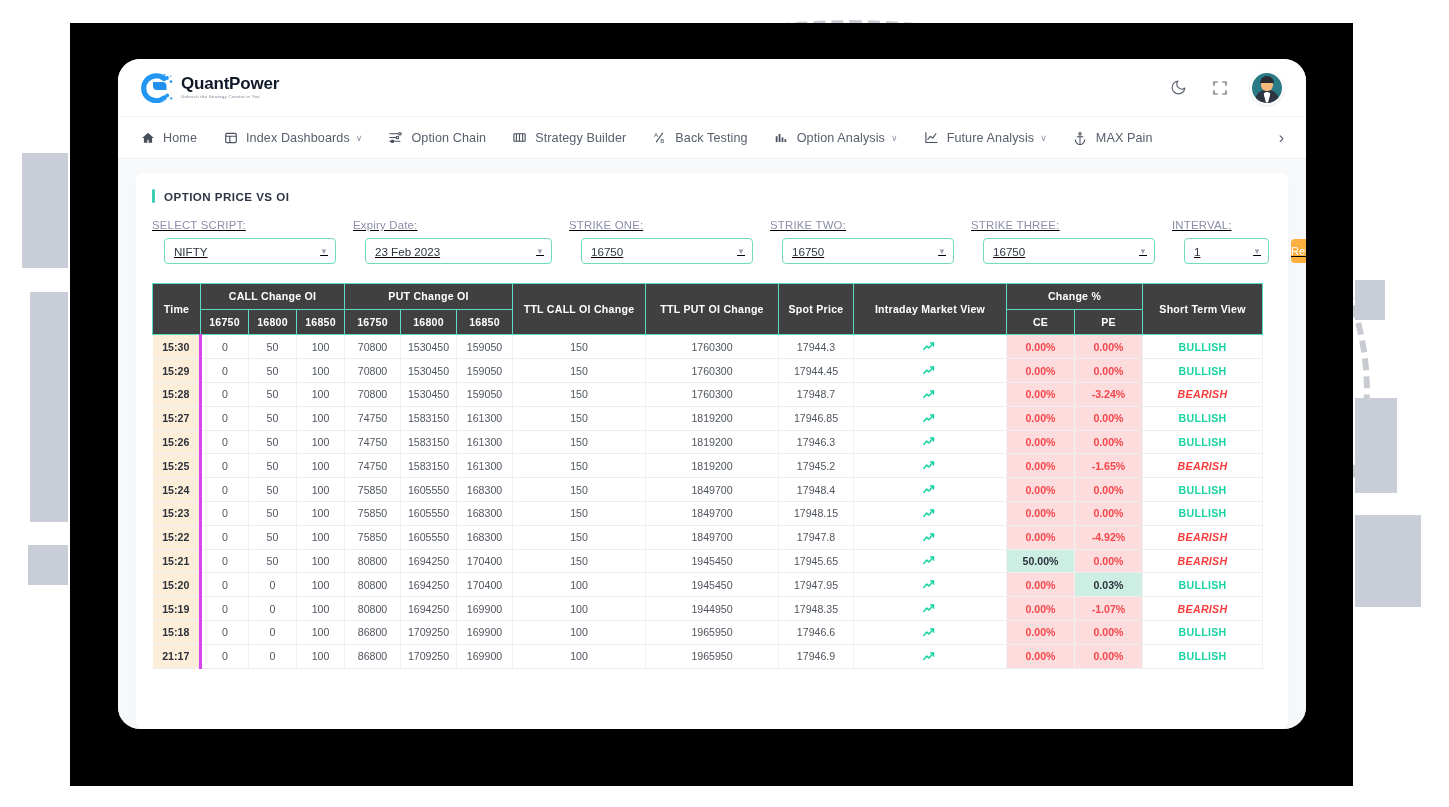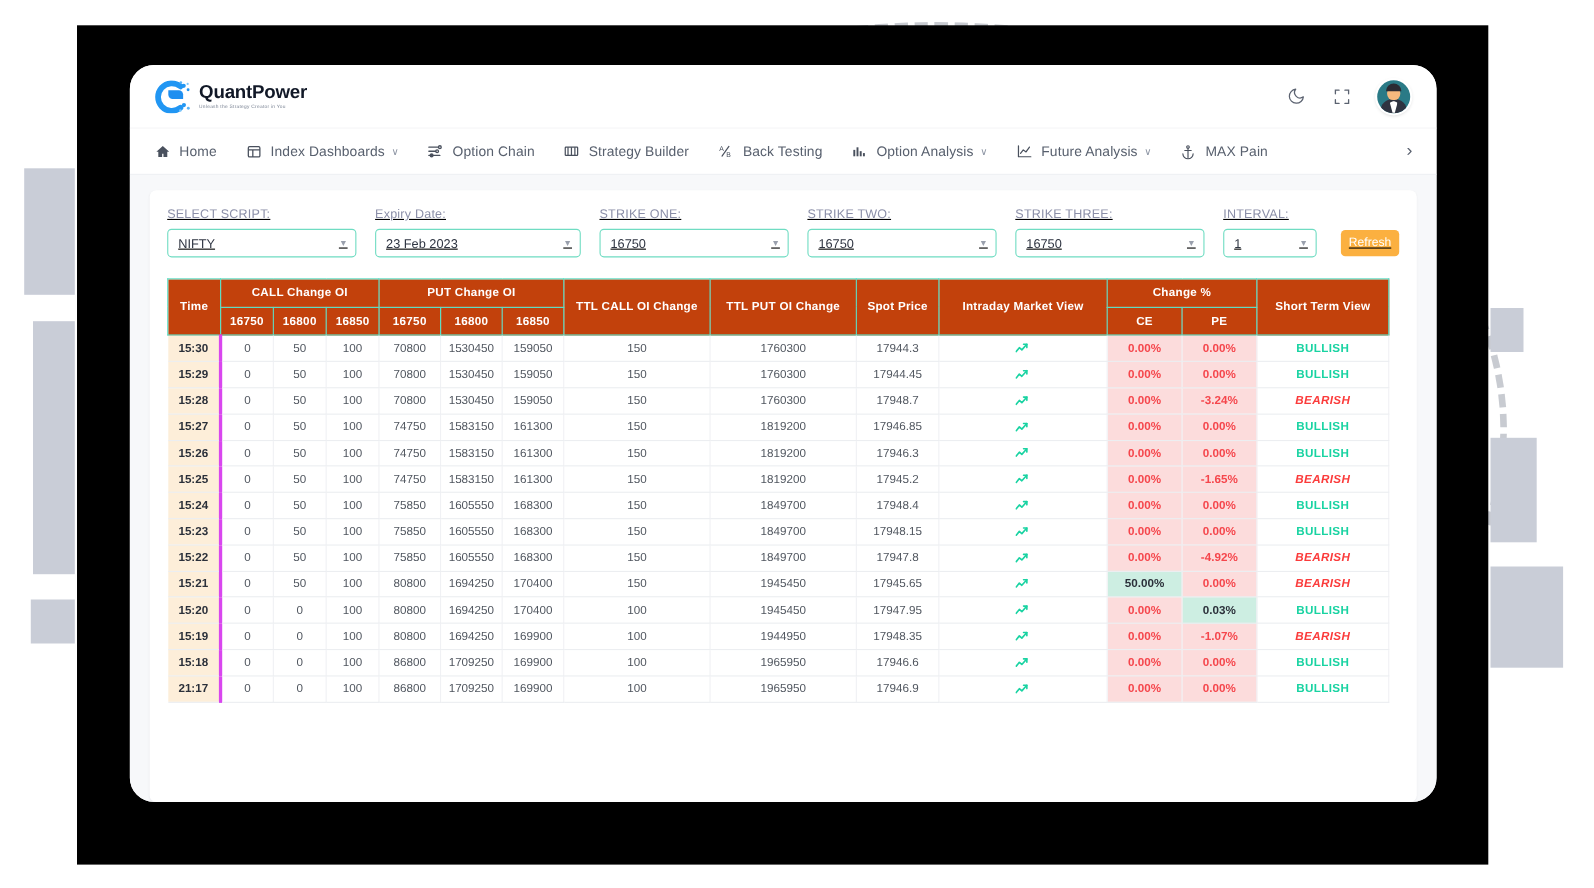--- a/index.html
+++ b/index.html
@@ -119,37 +119,37 @@
   }
   .title-bar { width: 3px; height: 14px; background: #3ccfb0; border-radius: 2px; }
 
   
   .filters { display: flex; align-items: flex-end; gap: 17px; margin-bottom: 19px; text-decoration: underline; }
   .field { display: flex; flex-direction: column; }
   .field label { font-size: 11.4px; color: #8b8fa8; margin-bottom: 7px; letter-spacing: .2px; }
   .select {
     height: 26px; border: 1px solid #6fdcc2; border-radius: 4px;
     background: #fff; display: flex; align-items: center; justify-content: space-between;
-    padding: 0 7px 0 9px; font-size: 11.6px; color: #2f3542; cursor: pointer;
+    padding: 0 7px 0 9px; font-size: 11.6px; color: #2f3542; cursor: pointer; margin-left: 12px;
   }
   .select .arrow { color: #9aa0ad; font-size: 8px; margin-left: 8px; }
   .w-script { width: 172px; }
   .w-expiry { width: 187px; }
   .w-strike { width: 172px; }
   .w-interval { width: 85px; }
   .btn-refresh {
     height: 24px; width: 83px; margin-bottom: 1px; margin-left: 5px;
     background: #fbb040; color: #fff; border: none; border-radius: 4px;
     font-size: 11px; font-family: inherit; cursor: pointer;
   }
 
   
   table { border-collapse: collapse; width: 1109px; table-layout: fixed; }
   thead th {
-    background: #c2410c; color: #fff;
+    background: #404040; color: #fff;
     font-size: 10.6px; font-weight: 700; letter-spacing: .25px;
     border: 1px solid #5ddcc2;
     padding: 6px 2px; text-align: center; line-height: 1.2;
   }
   tbody td {
     font-size: 10.6px; color: #50565f; text-align: center;
     border-bottom: 1px solid #eceef1;
     border-right: 1px solid #f0f1f4;
     height: 23.8px; padding: 0 2px; white-space: nowrap;
   }
@@ -323,20 +323,24 @@
           <span class="lbl">MAX Pain</span>
         </div>
 
       </div>
       <div class="nav-more">›</div>
     </div>
 
     <div class="content">
       <div class="panel">
 
+        <div class="panel-title">
+          <span class="title-bar"></span>
+          <span>OPTION PRICE VS OI</span>
+        </div>
 
         <div class="filters">
 
           <div class="field">
             <label>SELECT SCRIPT:</label>
             <div class="select w-script">
               <span>NIFTY</span>
               <span class="arrow">▼</span>
             </div>
           </div>

